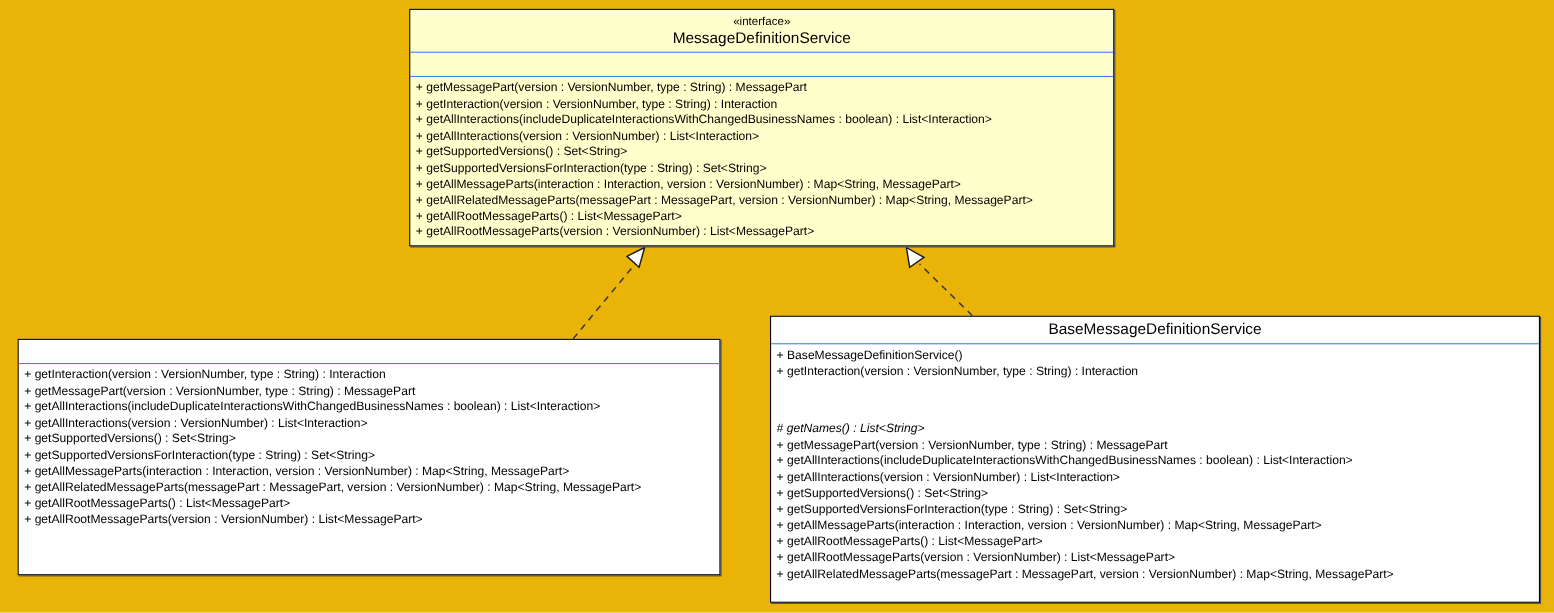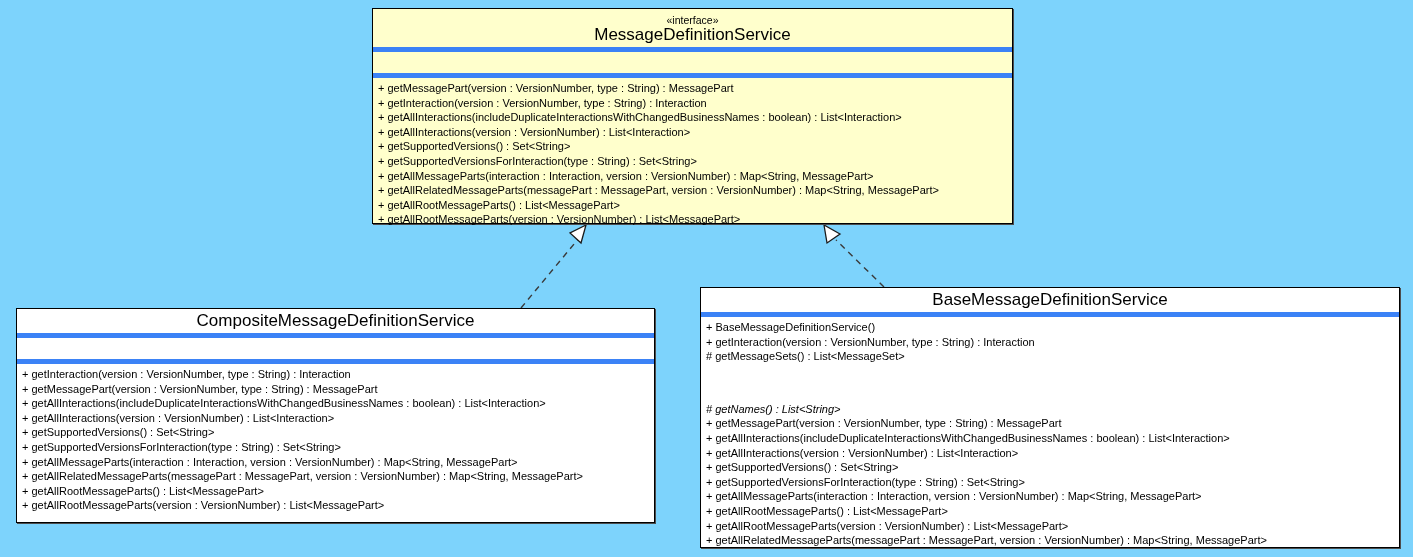--- a/index.html
+++ b/index.html
@@ -9,53 +9,53 @@
     background: #ffffff;
   }
   body {
     font-family: "Liberation Sans", sans-serif;
     -webkit-font-smoothing: none;
   }
   #diagram {
     position: relative;
     width: 1413px;
     height: 557px;
-    background: #7dd3fc;
+    background: #eab308;
     overflow: hidden;
   }
   .uml-box {
     position: absolute;
     box-sizing: border-box;
     border: 1px solid #000000;
     background: #ffffff;
     box-shadow: 1px 1px 0 0 #4d4d4d;
   }
   .uml-box.interface-box {
     background: #ffffcc;
   }
   .compartment {
     box-sizing: border-box;
     overflow: hidden;
   }
   .compartment + .compartment {
-    border-top: 5px solid #3b82f6;
+    border-top: 1px solid #3b82f6;
   }
   .name-compartment {
     text-align: center;
     padding: 4px 6px 5px 6px;
   }
   .stereotype {
     display: block;
     font-size: 10.5px;
     line-height: 14px;
     color: #000000;
   }
   .class-name {
     display: block;
-    font-size: 17px;
+    font-size: 14px;
     line-height: 15px;
     color: #000000;
   }
   .class-name.abstract-name {
   }
   .attr-compartment {
     padding: 3px 5px 3px 5px;
     min-height: 16px;
   }
   .ops-compartment {
@@ -142,23 +142,20 @@
         <span class="member">+ getSupportedVersions() : Set&lt;String&gt;</span>
         <span class="member">+ getSupportedVersionsForInteraction(type : String) : Set&lt;String&gt;</span>
         <span class="member">+ getAllMessageParts(interaction : Interaction, version : VersionNumber) : Map&lt;String, MessagePart&gt;</span>
         <span class="member">+ getAllRelatedMessageParts(messagePart : MessagePart, version : VersionNumber) : Map&lt;String, MessagePart&gt;</span>
         <span class="member">+ getAllRootMessageParts() : List&lt;MessagePart&gt;</span>
         <span class="member">+ getAllRootMessageParts(version : VersionNumber) : List&lt;MessagePart&gt;</span>
       </div>
   </div>
 
   <div class="uml-box" id="class-composite">
-    <div class="compartment name-compartment">
-      <span class="class-name">CompositeMessageDefinitionService</span>
-    </div>
     <div class="compartment attr-compartment">
         <span class="empty-line"></span>
       </div>
     <div class="compartment ops-compartment">
         <span class="member">+ getInteraction(version : VersionNumber, type : String) : Interaction</span>
         <span class="member">+ getMessagePart(version : VersionNumber, type : String) : MessagePart</span>
         <span class="member">+ getAllInteractions(includeDuplicateInteractionsWithChangedBusinessNames : boolean) : List&lt;Interaction&gt;</span>
         <span class="member">+ getAllInteractions(version : VersionNumber) : List&lt;Interaction&gt;</span>
         <span class="member">+ getSupportedVersions() : Set&lt;String&gt;</span>
         <span class="member">+ getSupportedVersionsForInteraction(type : String) : Set&lt;String&gt;</span>
@@ -169,21 +166,20 @@
       </div>
   </div>
 
   <div class="uml-box" id="class-base">
     <div class="compartment name-compartment">
       <span class="class-name abstract-name">BaseMessageDefinitionService</span>
     </div>
     <div class="compartment ops-compartment">
         <span class="member">+ BaseMessageDefinitionService()</span>
         <span class="member">+ getInteraction(version : VersionNumber, type : String) : Interaction</span>
-        <span class="member"># getMessageSets() : List&lt;MessageSet&gt;</span>
         <span class="member abstract-member"># getNames() : List&lt;String&gt;</span>
         <span class="member">+ getMessagePart(version : VersionNumber, type : String) : MessagePart</span>
         <span class="member">+ getAllInteractions(includeDuplicateInteractionsWithChangedBusinessNames : boolean) : List&lt;Interaction&gt;</span>
         <span class="member">+ getAllInteractions(version : VersionNumber) : List&lt;Interaction&gt;</span>
         <span class="member">+ getSupportedVersions() : Set&lt;String&gt;</span>
         <span class="member">+ getSupportedVersionsForInteraction(type : String) : Set&lt;String&gt;</span>
         <span class="member">+ getAllMessageParts(interaction : Interaction, version : VersionNumber) : Map&lt;String, MessagePart&gt;</span>
         <span class="member">+ getAllRootMessageParts() : List&lt;MessagePart&gt;</span>
         <span class="member">+ getAllRootMessageParts(version : VersionNumber) : List&lt;MessagePart&gt;</span>
         <span class="member">+ getAllRelatedMessageParts(messagePart : MessagePart, version : VersionNumber) : Map&lt;String, MessagePart&gt;</span>

